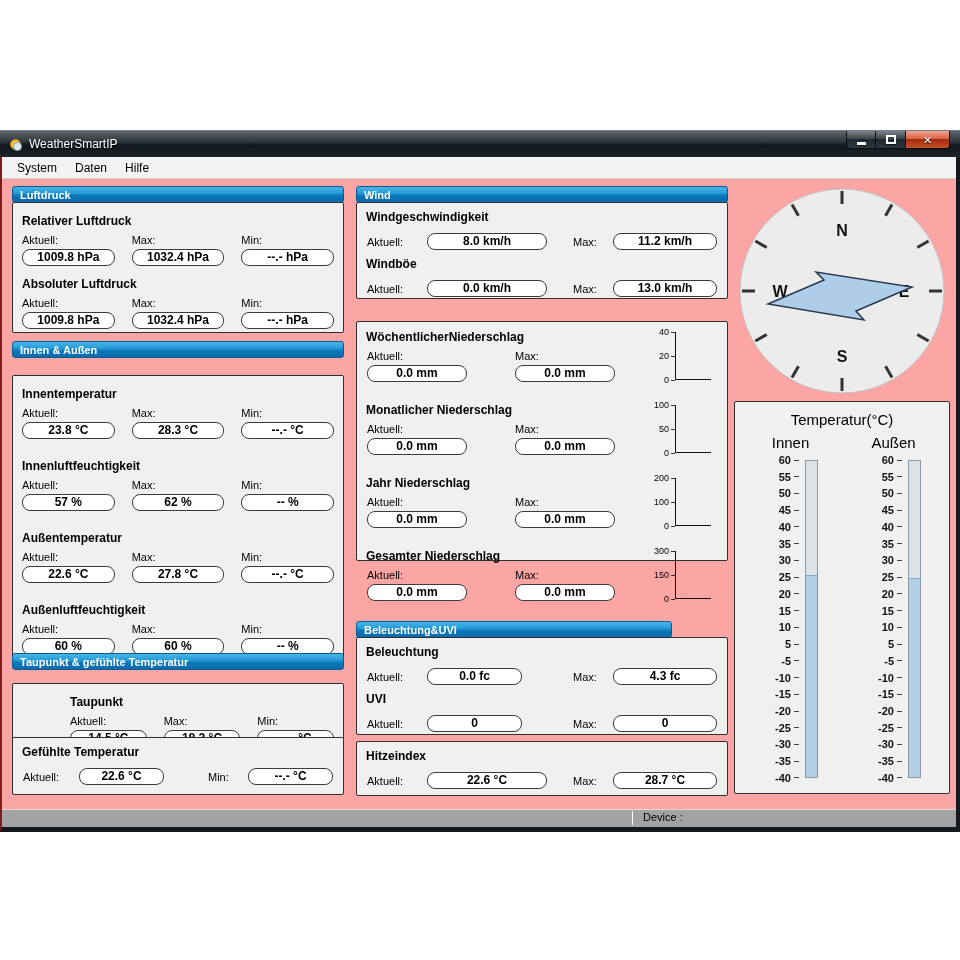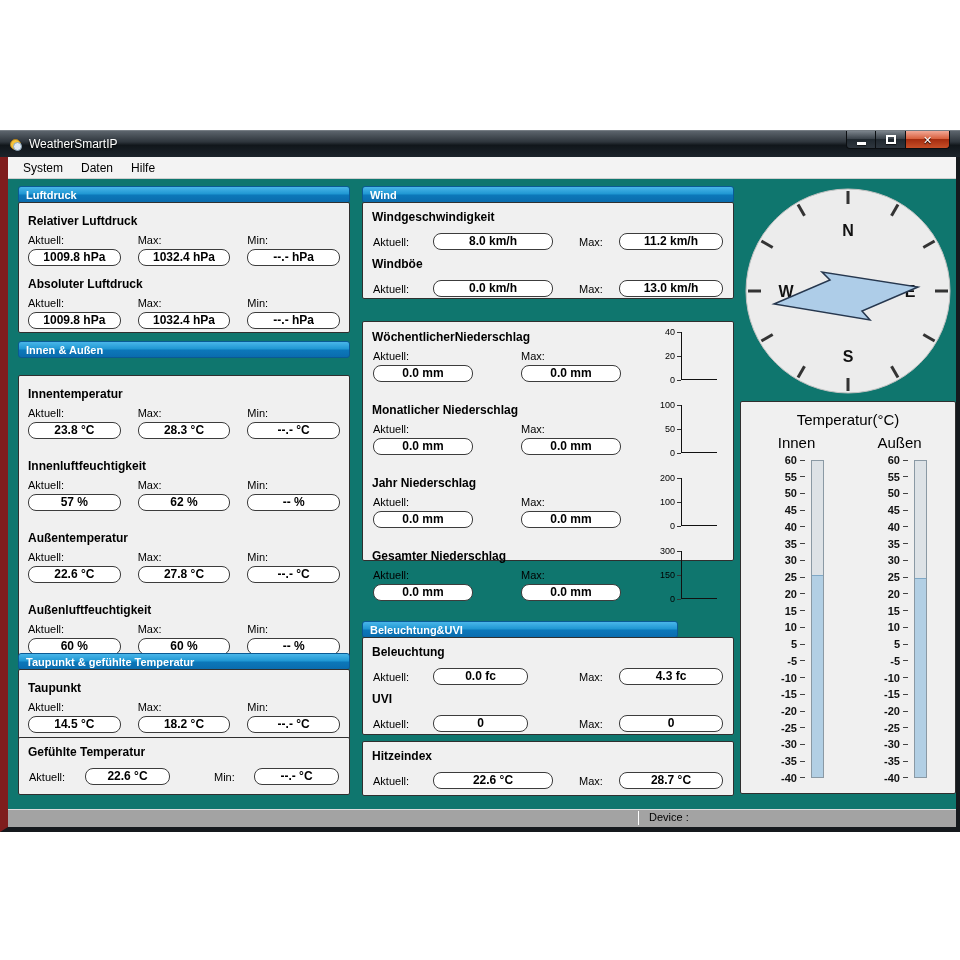--- a/index.html
+++ b/index.html
@@ -13,24 +13,24 @@
   .winbtns{position:absolute;right:10px;top:0;display:flex;}
   .wbtn{height:18px;border:1px solid #0b0e11;border-top:none;display:flex;align-items:center;justify-content:center;color:#fff;cursor:default;
     background:linear-gradient(180deg,#7b838b 0%,#3b434b 45%,#20282f 50%,#2e363e 100%);}
   .wbtn.min{width:30px;border-radius:0 0 0 4px;}
   .wbtn.max{width:29px;border-left:none;border-right:none;}
   .wbtn.close{width:45px;border-radius:0 0 4px 0;background:linear-gradient(180deg,#f2a896 0%,#d8613f 45%,#a52d10 50%,#c74f28 100%);}
   .glyph-min{width:9px;height:3px;background:#fff;margin-top:7px;box-shadow:0 1px 1px #0009;}
   .glyph-max{width:10px;height:9px;border:2px solid #fff;box-shadow:0 1px 1px #0009;}
   .glyph-x{font-size:11px;font-weight:bold;line-height:18px;text-shadow:0 1px 1px #000;}
 
-  .frame{border-left:8px solid #7f1d1d;border-right:4px solid #15191d;border-bottom:5px solid #15191d;height:675px;background:#f0f0f0;}
+  .frame{border-left:2px solid #7f1d1d;border-right:4px solid #15191d;border-bottom:5px solid #15191d;height:675px;background:#f0f0f0;}
   .menubar{height:22px;background:#f3f3f3;border-bottom:1px solid #cfcfcf;display:flex;align-items:center;padding:0 6px;}
   .menu-item{padding:2px 9px;font-size:12px;cursor:default;}
-  .client{position:relative;height:630px;background:#0f766e;overflow:hidden;}
+  .client{position:relative;height:630px;background:#fca5a5;overflow:hidden;}
   .statusbar{height:18px;background:#a3a3a3;box-shadow:inset 0 1px 0 #dcdcdc;position:relative;font-size:11px;}
   .status-sep{position:absolute;left:630px;top:2px;bottom:2px;width:1px;background:#cfcfcf;border-right:1px solid #fff;}
   .status-label{position:absolute;left:641px;top:2px;}
 
   .hdr{position:absolute;height:17px;line-height:16px;color:#fff;font-weight:bold;font-size:11px;padding-left:7px;border-radius:3px;
     background:linear-gradient(180deg,#49b6e9 0%,#1e96d2 48%,#0c78ba 52%,#0a6cae 100%);border:1px solid #0a5a94;}
   .box{position:absolute;border:1px solid #2f2f2f;border-radius:2px;background:#f0f0f0;}
 
   .mtitle{font-weight:bold;font-size:12px;padding:7px 9px 6px;}
   .mgrid{display:grid;grid-template-columns:1fr 1fr 1fr;column-gap:17px;padding:0 9px;}
@@ -208,21 +208,21 @@
               </div>
             <div>
                 <div class="lbl">Min:</div>
               <div class="pill">-- %</div>
               </div>
           </div>
         </div>
       </div>
 
       <div class="hdr" style="left:10px;top:474px;width:332px;">Taupunkt &amp; gefühlte Temperatur</div>
-      <div class="box" style="left:10px;top:490px;width:332px;height:80px;">
+      <div class="box" style="left:10px;top:504px;width:332px;height:80px;padding-left:48px;">
         <div class="mgroup">
           <div class="mtitle">Taupunkt</div>
           <div class="mgrid">
             <div>
                 <div class="lbl">Aktuell:</div>
               <div class="pill">14.5 °C</div>
               </div>
             <div>
                 <div class="lbl">Max:</div>
               <div class="pill">18.2 °C</div>

